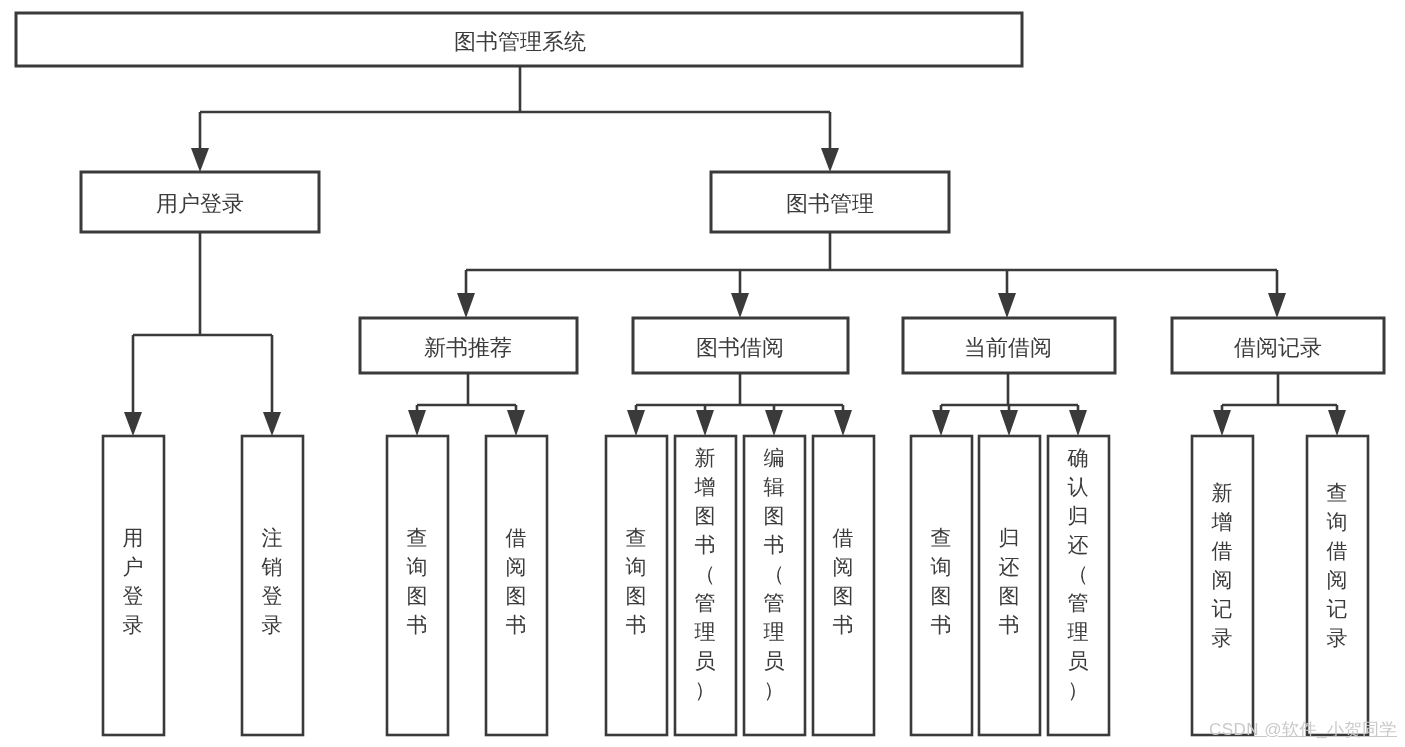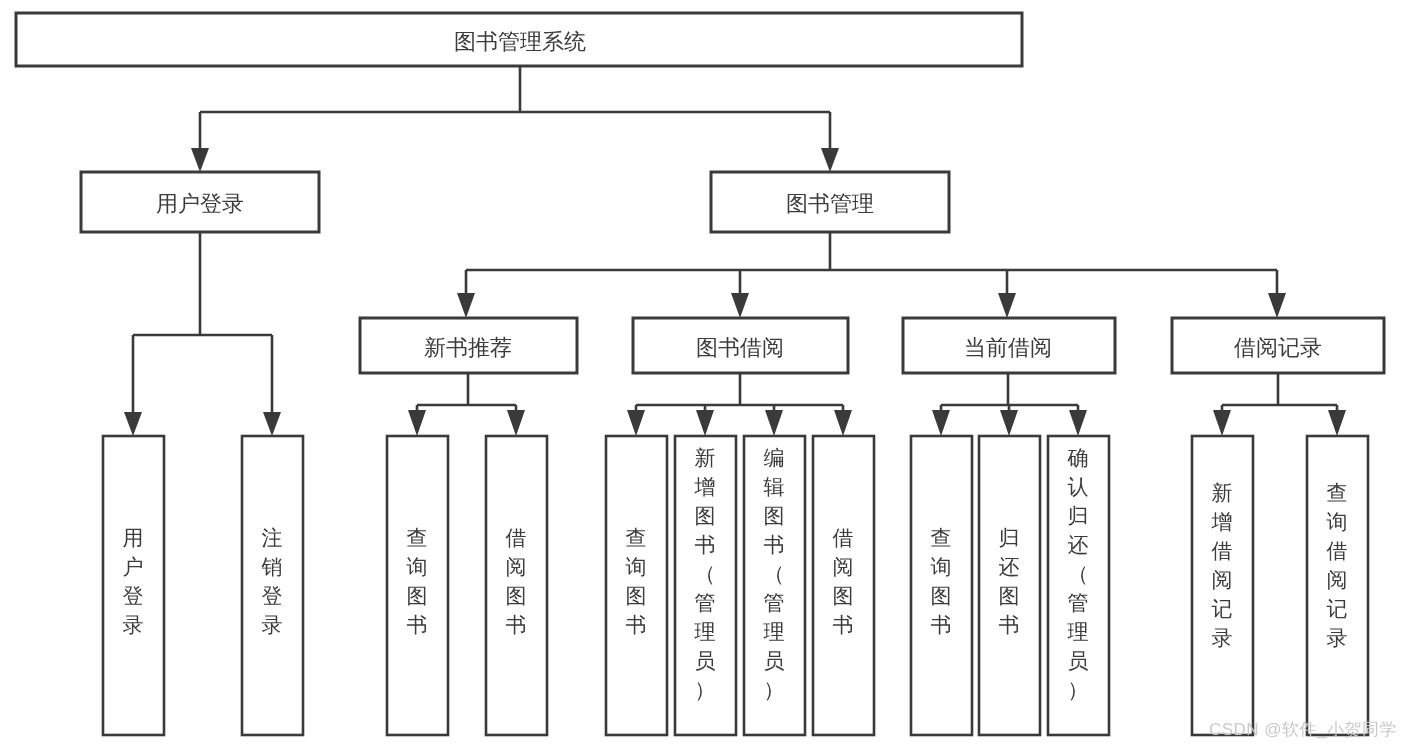--- a/index.html
+++ b/index.html
@@ -56,20 +56,21 @@
   .watermark {
     position: absolute;
     right: 8px;
     bottom: 6px;
     color: #c9c9c9;
     font-family: "Liberation Sans", "DejaVu Sans", sans-serif;
     font-size: 17px;
     letter-spacing: 0.5px;
     white-space: nowrap;
     user-select: none;
+    text-decoration: underline;
   }
 </style>
 </head>
 <body>
 
 <div id="diagram-root">
 <svg width="1405" height="747" viewBox="0 0 1405 747" xmlns="http://www.w3.org/2000/svg">
 
   <g>
     <path class="connector" d="M 520 66 L 520 112"></path>

